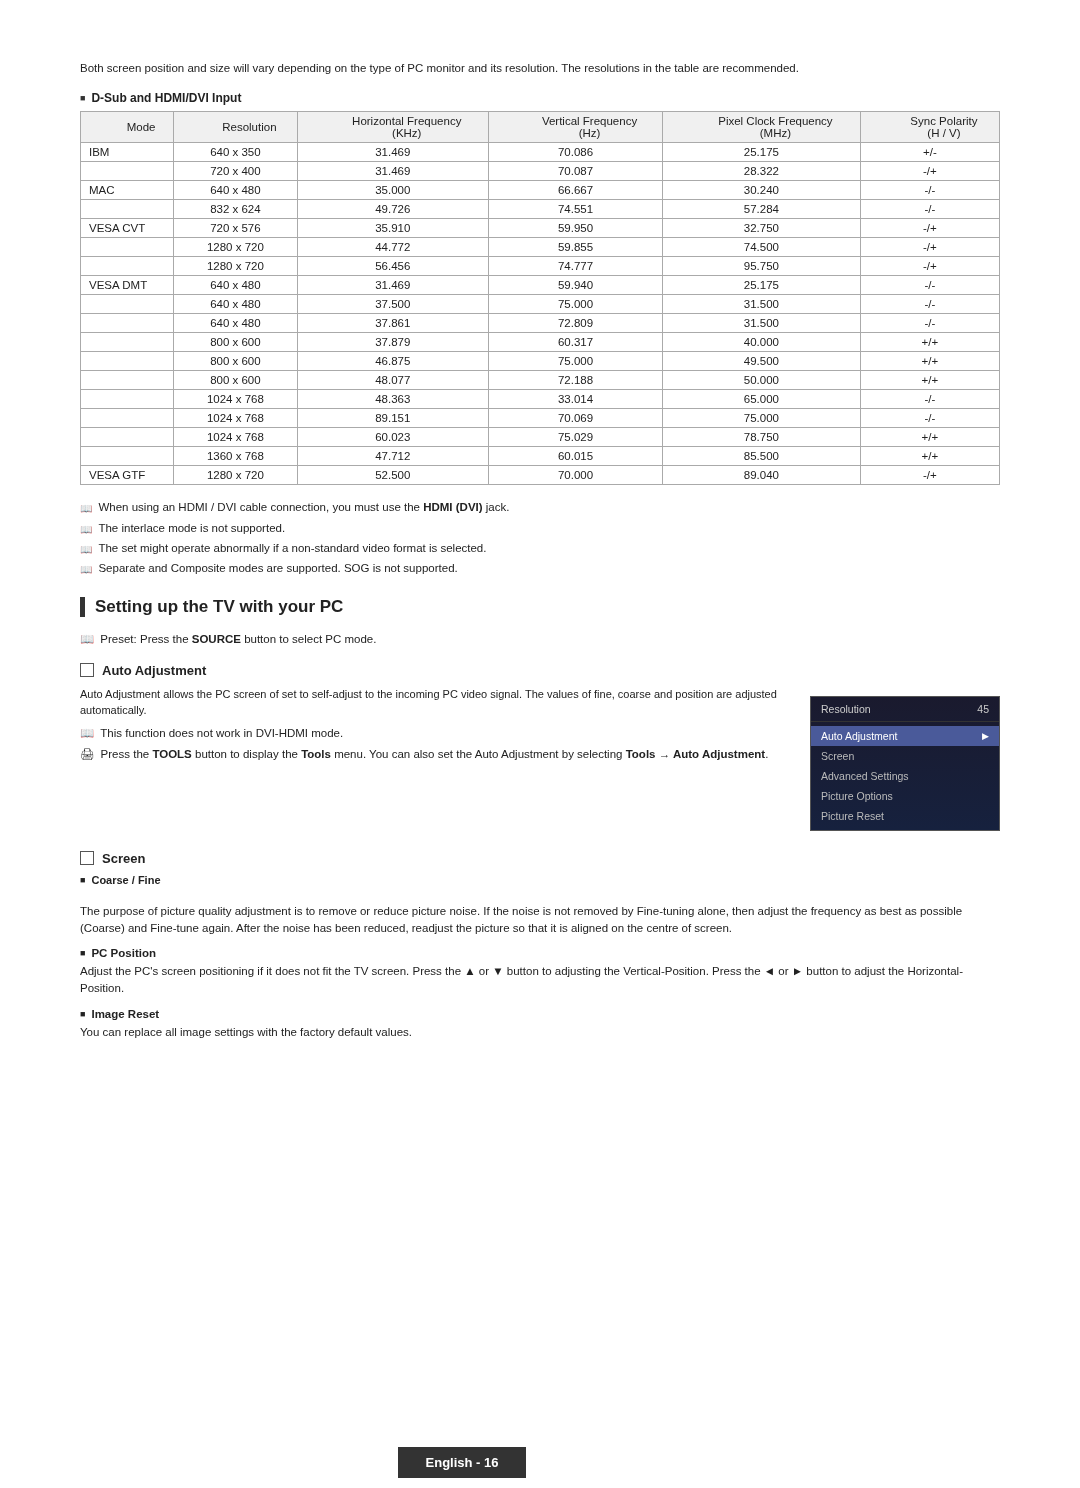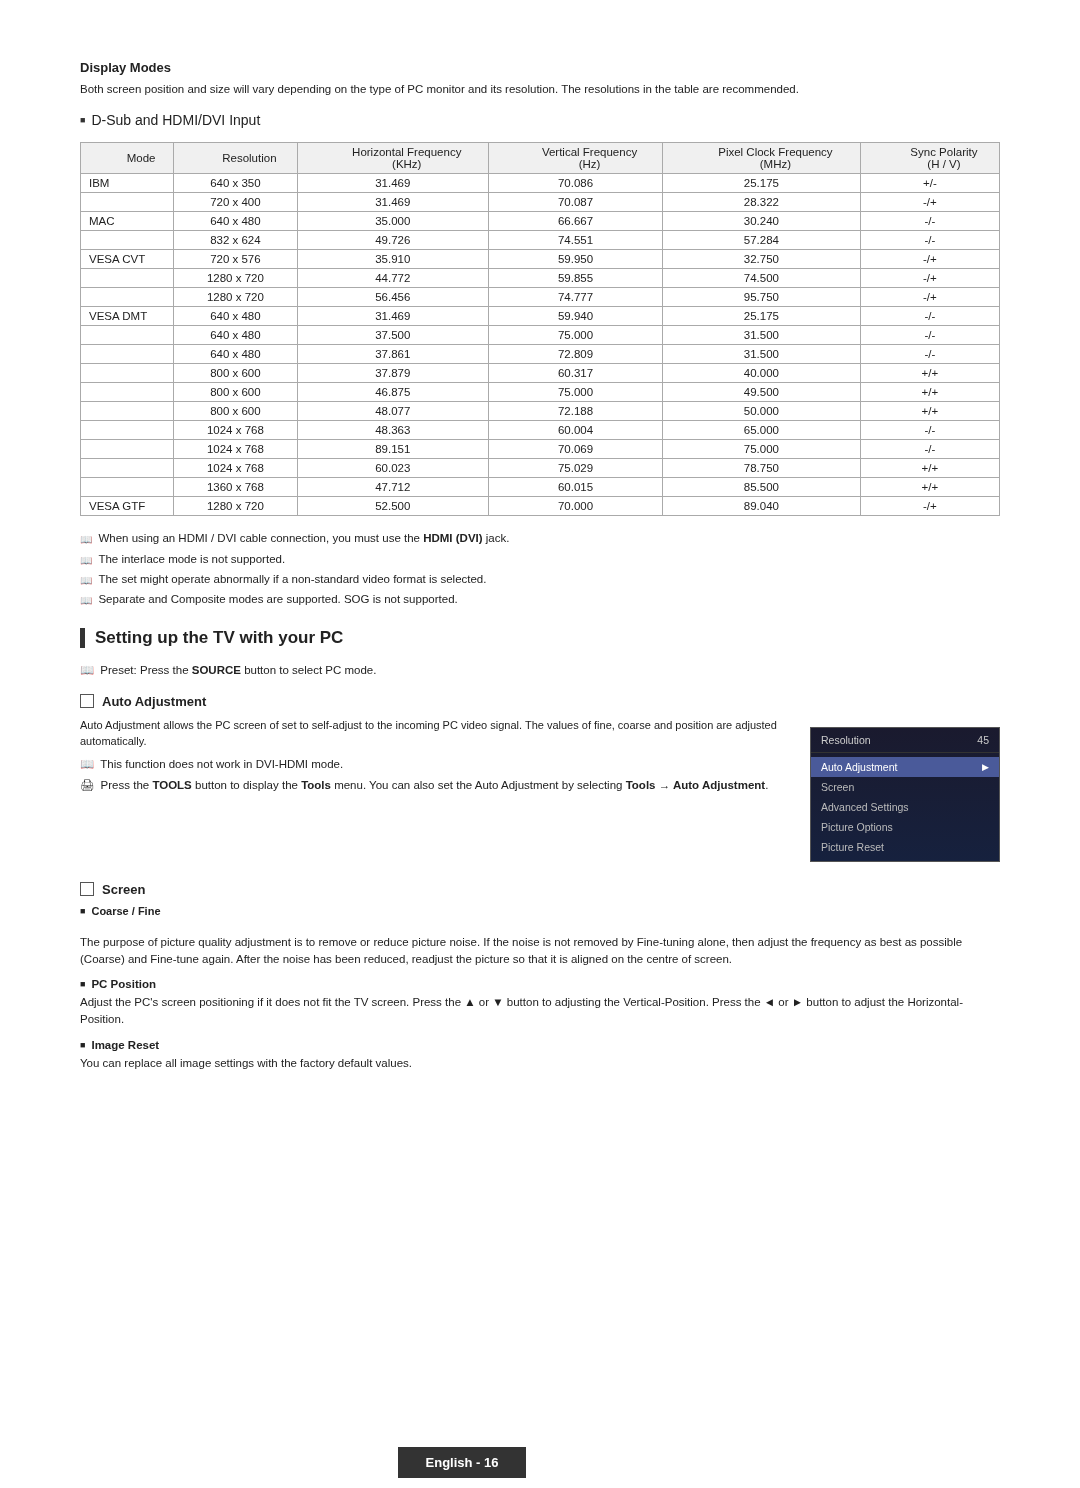--- a/index.html
+++ b/index.html
@@ -19,23 +19,23 @@
       margin-bottom: 6px;
     }
 
     .intro-text {
       font-size: 11.5px;
       margin-bottom: 14px;
       line-height: 1.5;
     }
 
     .subsection-title {
-      font-size: 14px;
-      font-weight: normal;
-      margin-bottom: 14px;
+      font-size: 12px;
+      font-weight: bold;
+      margin-bottom: 6px;
       display: flex;
       align-items: center;
       gap: 6px;
     }
 
     .subsection-title::before {
       content: '■';
       font-size: 9px;
       color: #333;
     }
@@ -273,21 +273,20 @@
       color: #fff;
       font-size: 13px;
       padding: 8px 28px;
       font-weight: bold;
     }
   </style>
 </head>
 <body>
 
 <div>
-  <div class="display-modes-title">Display Modes</div>
   <p class="intro-text">Both screen position and size will vary depending on the type of PC monitor and its resolution. The resolutions in the table are recommended.</p>
 
   <div class="subsection-title">D-Sub and HDMI/DVI Input</div>
 
   <table class="modes-table">
     <thead>
       <tr>
         <th>Mode</th>
         <th>Resolution</th>
         <th>Horizontal Frequency<br>(KHz)</th>
@@ -398,21 +397,21 @@
           <td>800 x 600</td>
           <td>48.077</td>
           <td>72.188</td>
           <td>50.000</td>
           <td>+/+</td>
         </tr>
         <tr>
           <td class="mode-cell"></td>
           <td>1024 x 768</td>
           <td>48.363</td>
-          <td>60.004</td>
+          <td>33.014</td>
           <td>65.000</td>
           <td>-/-</td>
         </tr>
         <tr>
           <td class="mode-cell"></td>
           <td>1024 x 768</td>
           <td>89.151</td>
           <td>70.069</td>
           <td>75.000</td>
           <td>-/-</td>

